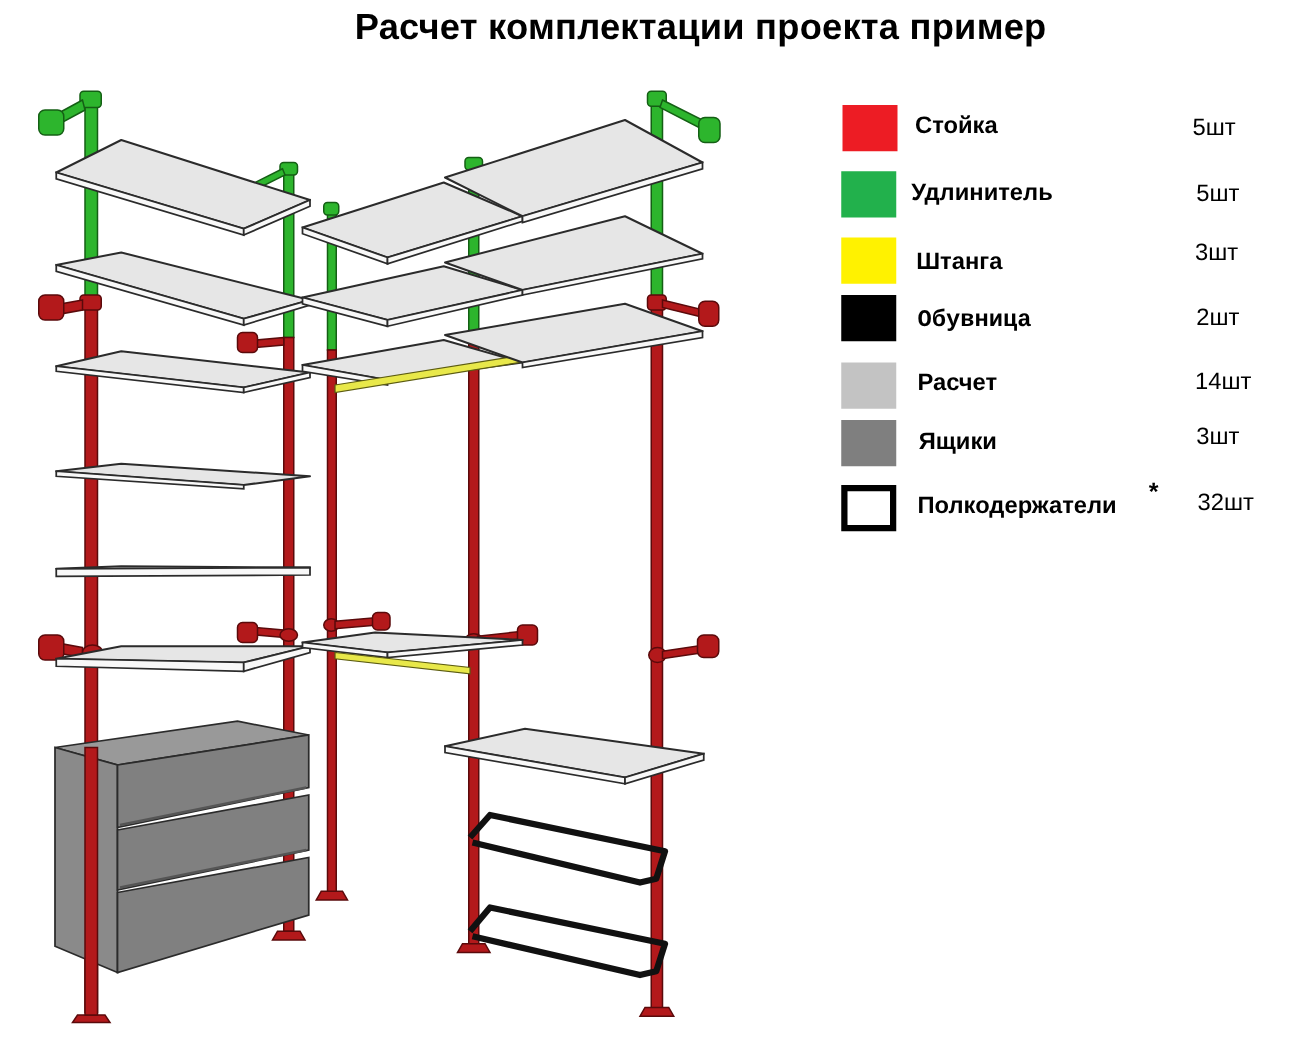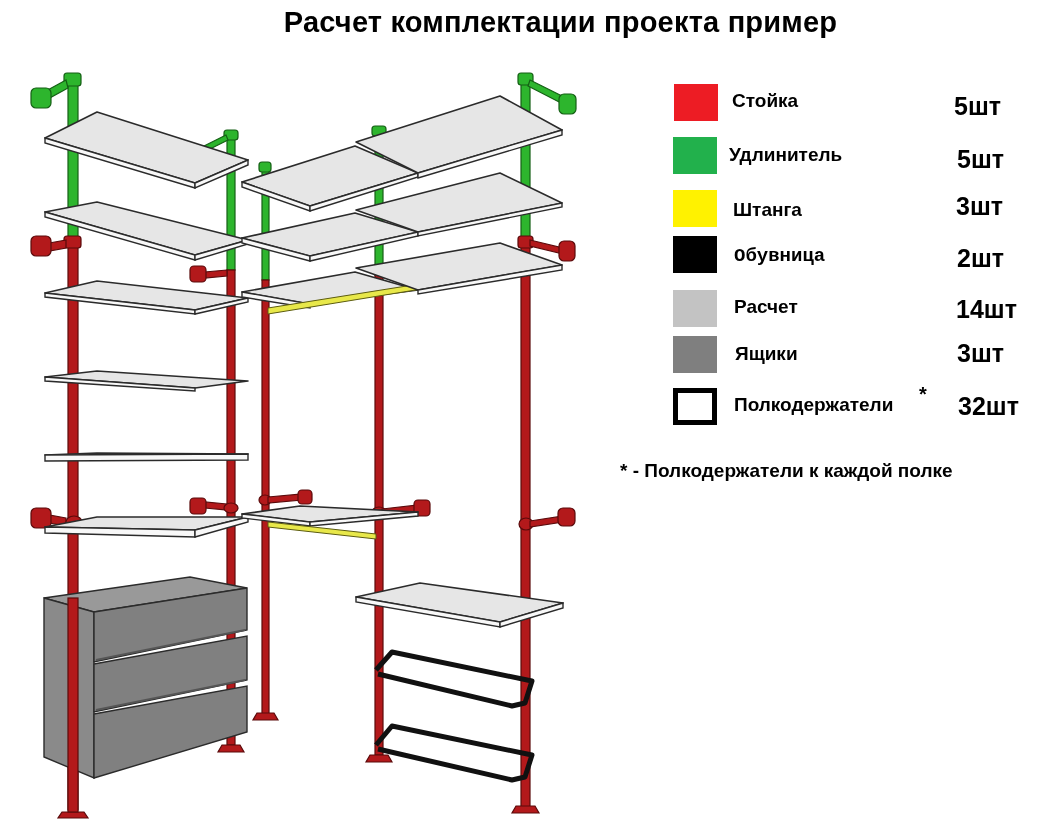--- a/index.html
+++ b/index.html
@@ -4,21 +4,21 @@
   <style>
     html, body { margin: 0; padding: 0; background: #ffffff; }
     body { width: 1051px; height: 835px; position: relative; overflow: hidden;
            font-family: "Liberation Sans", "DejaVu Sans", sans-serif; color: #000; }
     .title { position: absolute; left: 0; top: 6px; width: 1121px; text-align: center;
              font-size: 29px; font-weight: bold; letter-spacing: 0.2px; }
     .drawing { position: absolute; left: 0; top: 0; width: 620px; height: 835px; }
     .legend { position: absolute; left: 0; top: 0; width: 1051px; height: 712px; pointer-events: none; }
     .swatch { position: absolute; width: 44px; height: 37px; box-sizing: border-box; }
     .lg-label { position: absolute; font-size: 19px; font-weight: bold; white-space: nowrap; }
-    .lg-count { position: absolute; font-size: 25px; font-weight: bold; white-space: nowrap; }
+    .lg-count { position: absolute; font-size: 19px; font-weight: normal; white-space: nowrap; }
     .asterisk { position: absolute; font-size: 20px; font-weight: bold; }
     .note { position: absolute; left: 620px; top: 455px; font-size: 19px; font-weight: bold; line-height: 31px; white-space: nowrap; }
   </style>
 </head>
 <body>
 
 <div class="title">Расчет комплектации проекта  пример</div>
 
 <svg class="drawing" viewBox="0 0 620 835" xmlns="http://www.w3.org/2000/svg">
   <defs>
@@ -213,14 +213,13 @@
   <div class="lg-label" style="left:735px;top:343px;">Ящики</div>
   <div class="lg-count" style="left:957px;top:339px;">3шт</div>
 
   <div class="swatch" style="left:673px;top:388px;background:#ffffff;border:5px solid #000;"></div>
   <div class="lg-label" style="left:734px;top:394px;">Полкодержатели</div>
   <div class="asterisk" style="left:919px;top:383px;">*</div>
   <div class="lg-count" style="left:958px;top:392px;">32шт</div>
 </div>
 
 <div class="note">
-  <div>* - Полкодержатели к каждой полке</div>
 </div>
 
 </body></html>

